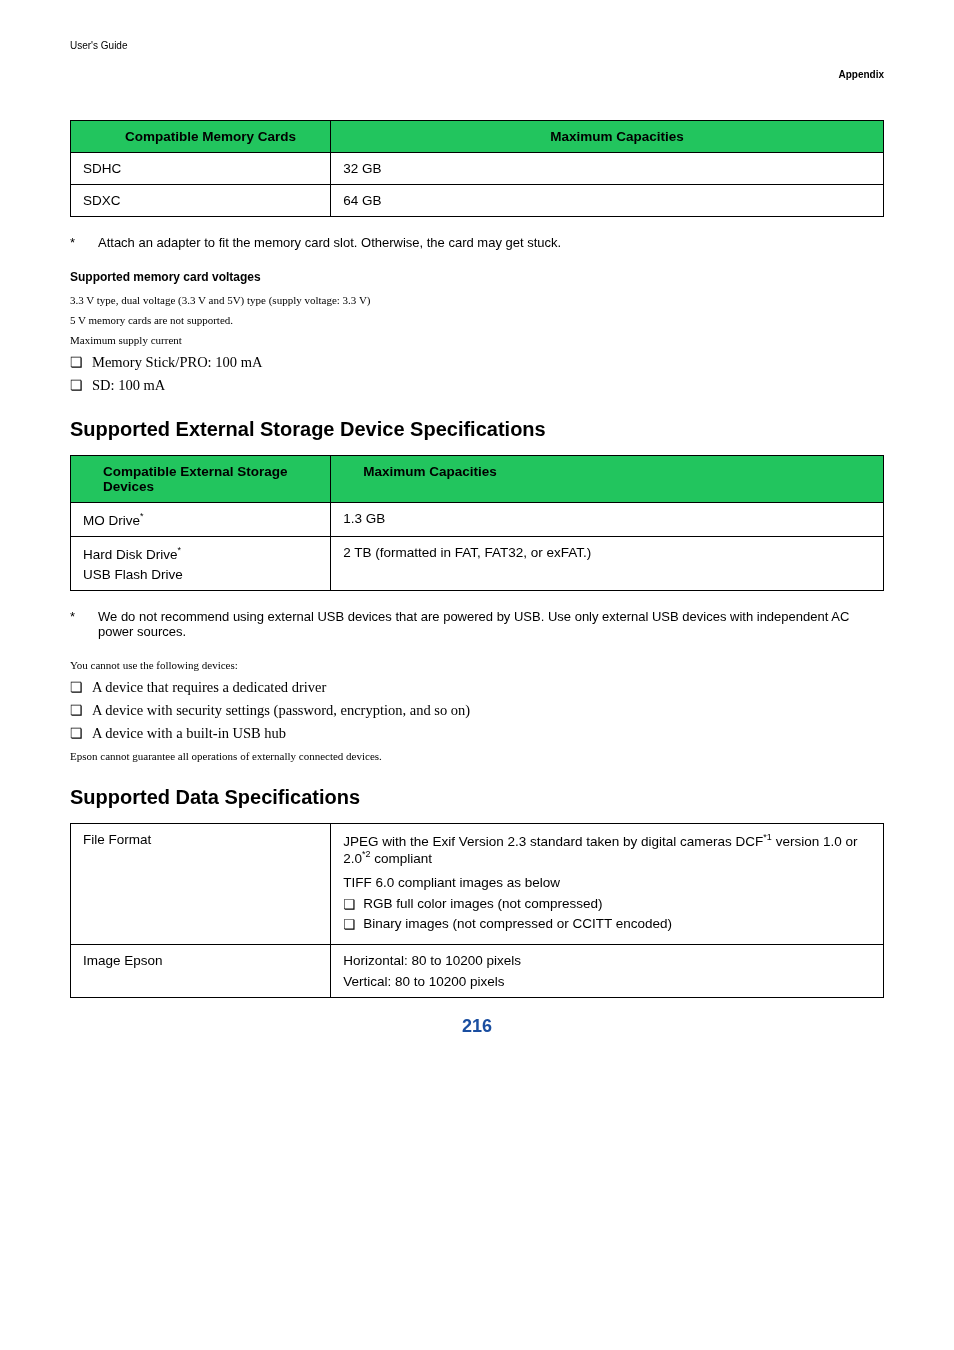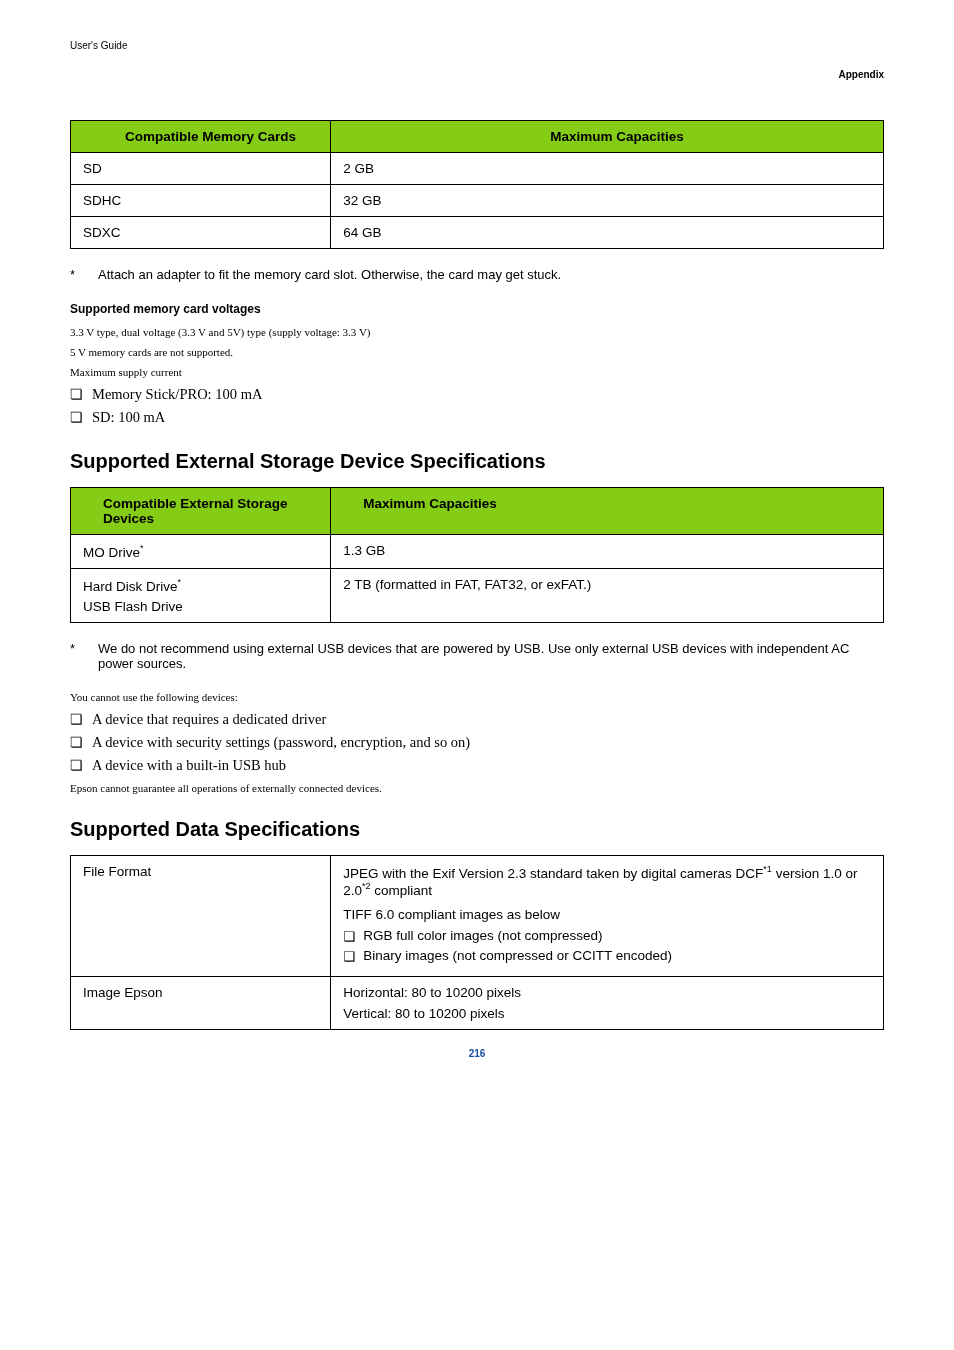--- a/index.html
+++ b/index.html
@@ -27,21 +27,21 @@
       margin-bottom: 18px;
     }
     th, td {
       border: 1px solid #000;
       padding: 8px 12px;
       text-align: left;
       font-size: 13.5px;
       vertical-align: top;
     }
     th {
-      background-color: #84cc16;
+      background-color: #22c55e;
       font-weight: bold;
       padding-left: 32px;
     }
     th.centered { text-align: center; }
     .footnote {
       font-size: 13px;
       margin-bottom: 20px;
       display: flex;
     }
     .footnote .marker {
@@ -91,43 +91,39 @@
       margin-bottom: 4px;
     }
     .nested-item .bullet {
       width: 20px;
       flex-shrink: 0;
     }
     .page-num {
       text-align: center;
       color: #1a4ea0;
       font-weight: bold;
-      font-size: 10px;
+      font-size: 18px;
       margin-top: 12px;
     }
     sup { font-size: 9px; }
   </style>
 </head>
 <body>
 
 <div class="header-row">User's Guide</div>
 <div class="section-label">Appendix</div>
 
 <table>
   <thead>
     <tr>
       <th class="centered" style="width:32%">Compatible Memory Cards</th>
       <th class="centered">Maximum Capacities</th>
     </tr>
   </thead>
   <tbody>
-    <tr>
-      <td>SD</td>
-      <td>2 GB</td>
-    </tr>
     <tr>
       <td>SDHC</td>
       <td>32 GB</td>
     </tr>
     <tr>
       <td>SDXC</td>
       <td>64 GB</td>
     </tr>
   </tbody>
 </table>

